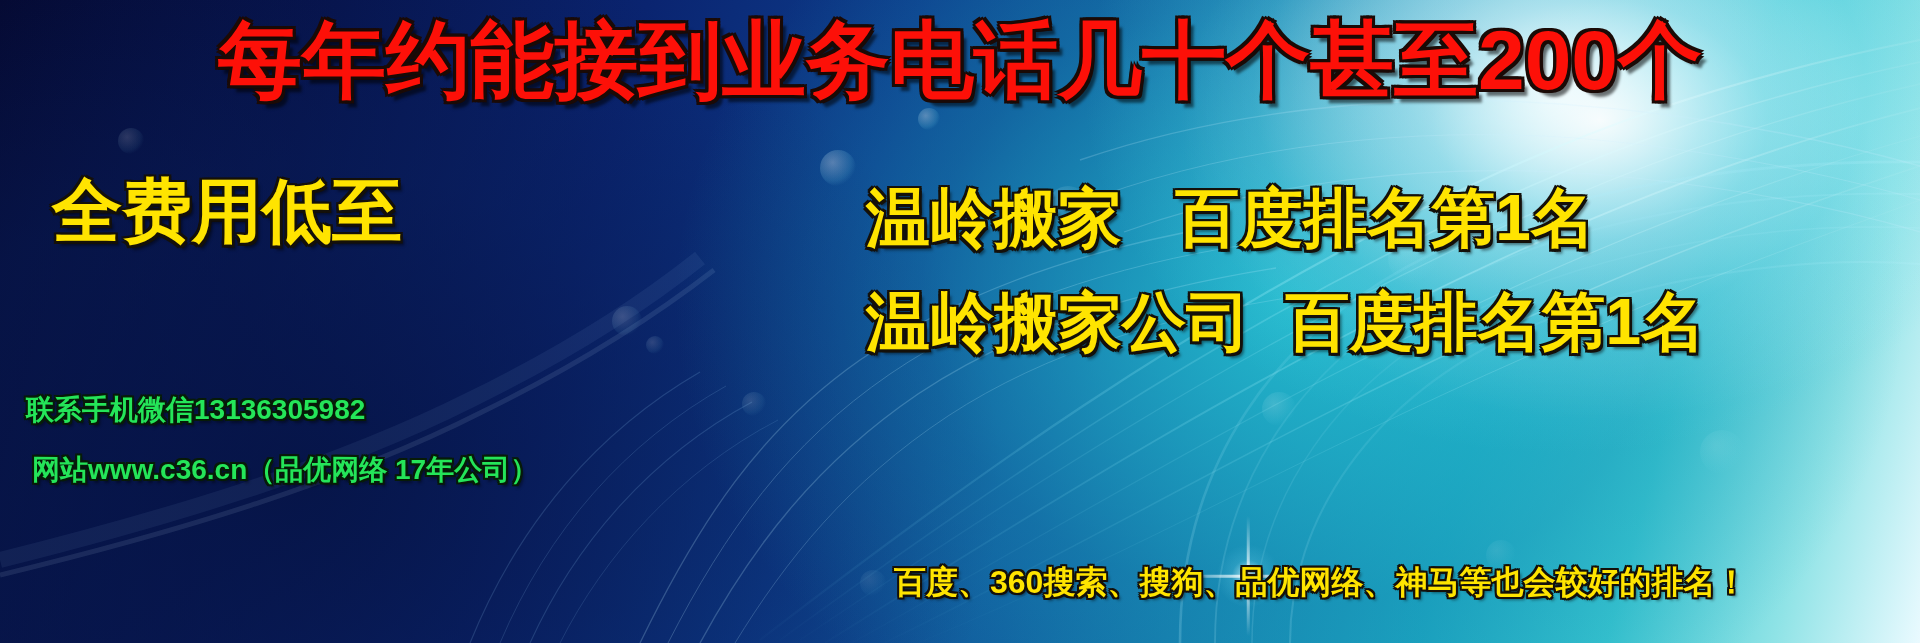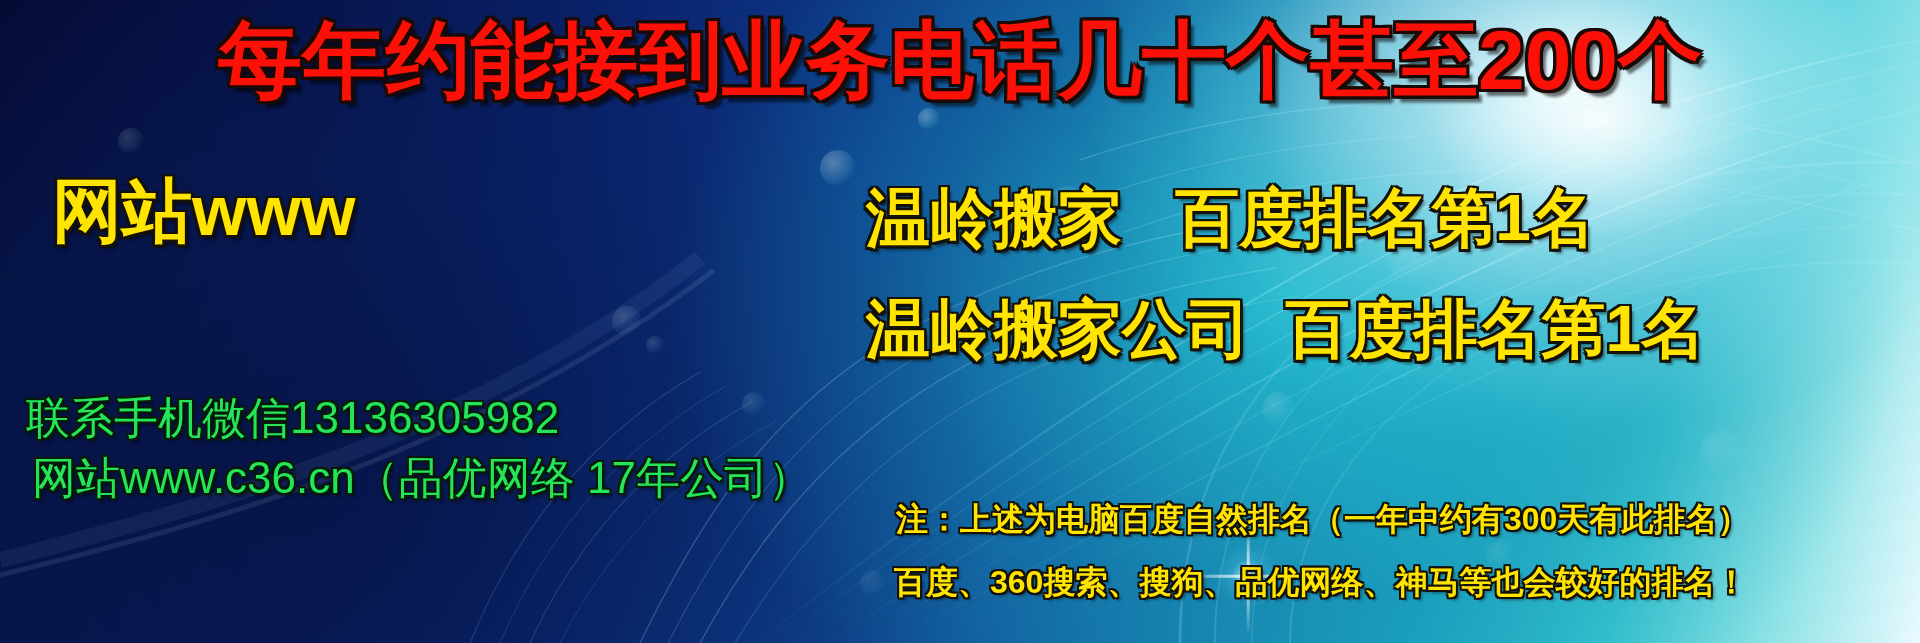--- a/index.html
+++ b/index.html
@@ -75,25 +75,25 @@
     text-shadow:
       -2.5px -2.5px 0 #14100a, 2.5px -2.5px 0 #14100a, -2.5px 2.5px 0 #14100a, 2.5px 2.5px 0 #14100a,
       0 -2.5px 0 #14100a, 0 2.5px 0 #14100a, -2.5px 0 0 #14100a, 2.5px 0 0 #14100a,
       4px 5px 3px rgba(0,0,0,0.45);
   }
 
   .left-line1 { left: 52px; top: 176px; }
   .left-line2 { left: 52px; top: 268px; }
 
   .right-line1 { left: 866px; top: 186px; font-size: 64px; }
-  .right-line2 { left: 866px; top: 290px; font-size: 64px; margin-top: 7px; }
+  .right-line2 { left: 866px; top: 290px; font-size: 64px; }
 
   .green {
-    font-size: 44px;
-    font-weight: 400;
+    font-size: 28px;
+    font-weight: 700;
     color: #24e559;
     text-shadow:
       -2px -2px 0 #071b08, 2px -2px 0 #071b08, -2px 2px 0 #071b08, 2px 2px 0 #071b08,
       0 -2px 0 #071b08, 0 2px 0 #071b08, -2px 0 0 #071b08, 2px 0 0 #071b08,
       3px 4px 3px rgba(0,0,0,0.45);
     text-align: center;
   }
   .contact-line1 { left: 26px; top: 396px; }
   .contact-line2 { left: 32px; top: 456px; }
 
@@ -190,24 +190,23 @@
   <div class="bokeh" style="left:1262px; top:392px; width:34px; height:34px; opacity:.5;"></div>
   <div class="bokeh" style="left:1388px; top:232px; width:52px; height:52px; opacity:.35;"></div>
   <div class="bokeh" style="left:1700px; top:430px; width:44px; height:44px; opacity:.3;"></div>
   <div class="bokeh" style="left:1486px; top:540px; width:30px; height:30px; opacity:.3;"></div>
   <div class="bokeh" style="left:860px;  top:570px; width:26px; height:26px; opacity:.3;"></div>
 
   <div class="starburst" style="left:1212px; top:540px; width:72px; height:72px;"></div>
 
   <div class="txt headline">每年约能接到业务电话几十个甚至200个</div>
 
-  <div class="txt yellow-big left-line1">网站www</div>
+  <div class="txt yellow-big left-line1">全费用低至</div>
 
   <div class="txt yellow-big right-line1">温岭搬家   百度排名第1名</div>
   <div class="txt yellow-big right-line2">温岭搬家公司  百度排名第1名</div>
 
   <div class="txt green contact-line1">联系手机微信13136305982</div>
   <div class="txt green contact-line2">网站www.c36.cn（品优网络 17年公司）</div>
 
-  <div class="txt note note-line1">注：上述为电脑百度自然排名（一年中约有300天有此排名）</div>
   <div class="txt note note-line2">百度、360搜索、搜狗、品优网络、神马等也会较好的排名！</div>
 
 </div>
 
 </body></html>

